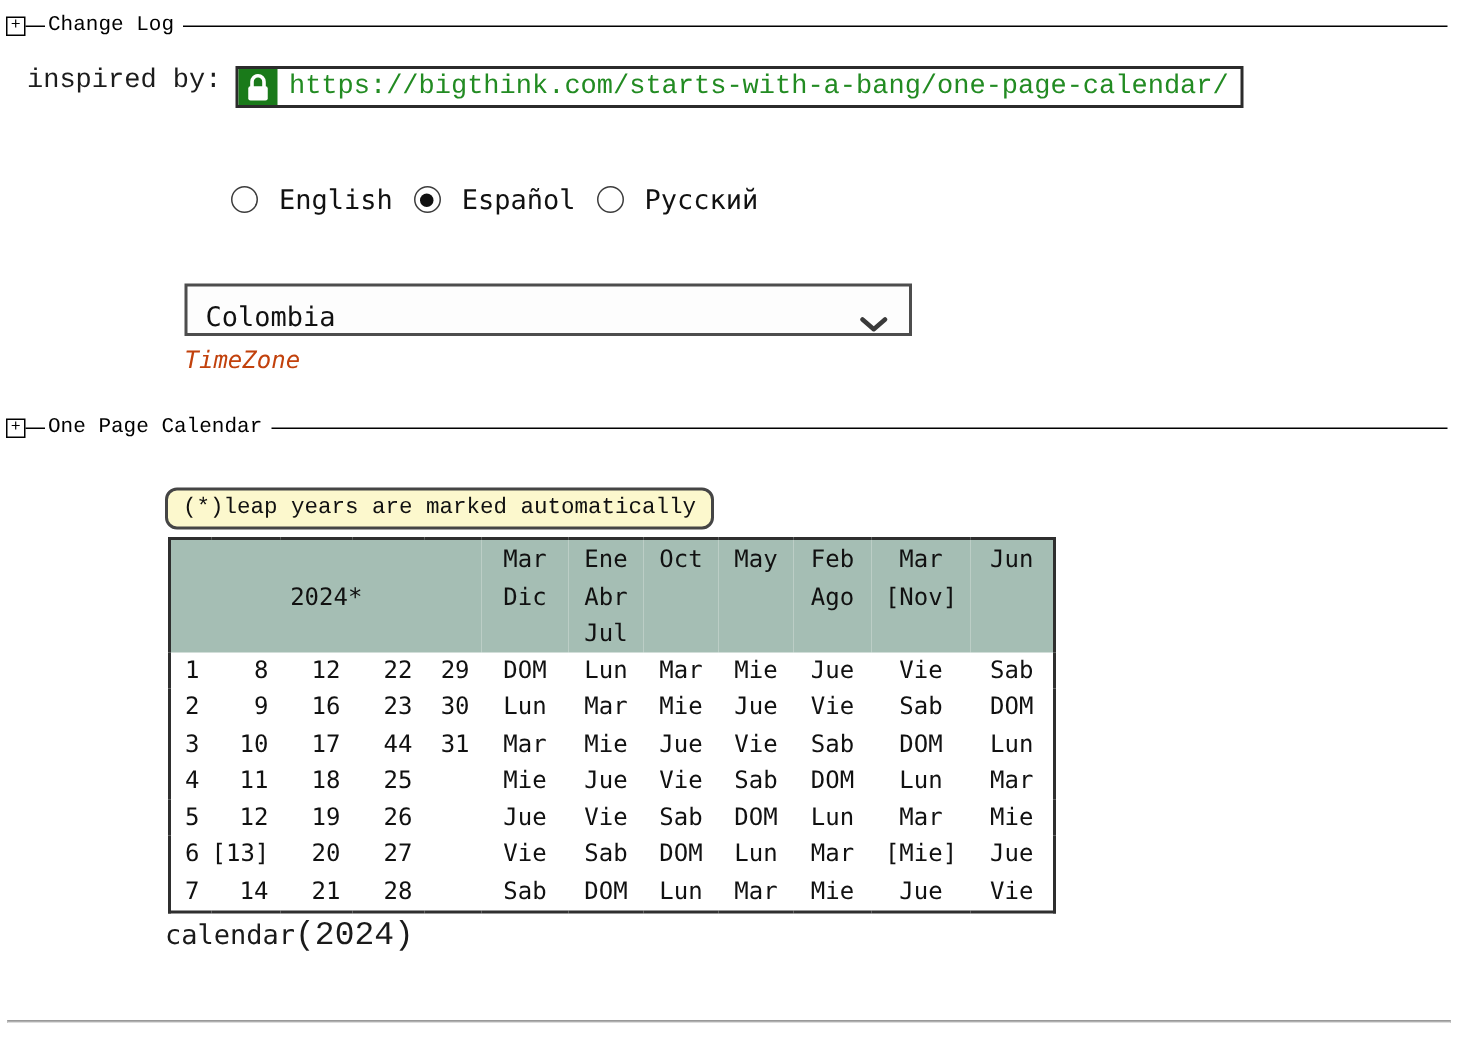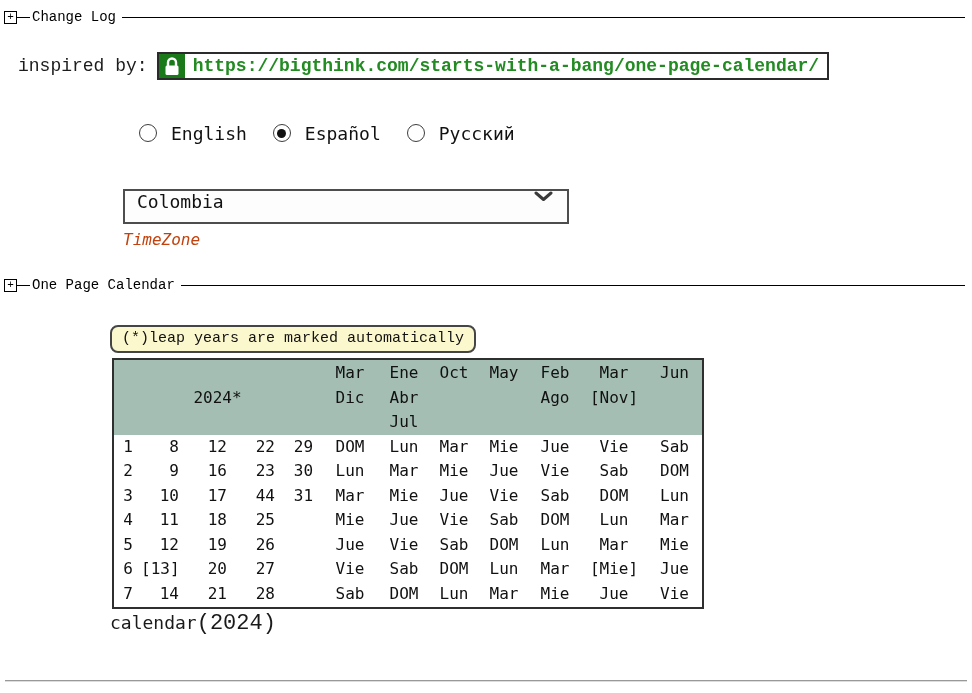--- a/index.html
+++ b/index.html
@@ -21,21 +21,21 @@
     font-size:11px; line-height:11px; text-align:center; flex:0 0 auto;
     cursor:pointer; color:#000;
   }
   .dash { width:13px; border-top:1px solid #000; flex:0 0 auto; }
   .section-label { padding:0 6px 0 2px; white-space:nowrap; }
   .rule { flex:1 1 auto; border-top:1px solid #000; }
 
   
   .inspired-row {
     position:absolute; top:44px; left:18px; height:44px;
-    display:flex; align-items:center; gap:9px;
+    display:flex; gap:9px;
   }
   .inspired-label {
     font-family:"Liberation Mono", monospace; font-size:18px; color:#1c1c1c;
     white-space:nowrap;
   }
   .url-box {
     display:flex; align-items:stretch; height:28px;
     border:2px solid #2b2b2b; background:#fff; cursor:text;
   }
   .lock {
@@ -43,38 +43,38 @@
     flex:0 0 auto;
   }
   .url-text {
     display:flex; align-items:center; padding:0 8px;
     font-family:"Liberation Mono", monospace; font-size:18px;
     text-decoration:none; white-space:nowrap;
   }
 
   
   .radio-row {
-    position:absolute; top:121px; left:139px; height:24px;
-    display:flex; align-items:center; gap:26px;
+    position:absolute; top:121px; left:154px; height:24px;
+    display:flex; align-items:center; gap:14px;
   }
   .radio-item { display:flex; align-items:center; gap:14px; cursor:pointer; }
   .radio-circle {
     width:18px; height:18px; border:1.5px solid #3d3d3d; border-radius:50%;
     background:#fff; display:flex; align-items:center; justify-content:center;
     flex:0 0 auto;
   }
   .radio-dot { width:9px; height:9px; border-radius:50%; background:transparent; }
   .radio-item.selected .radio-dot { background:#111; }
   .radio-label { font-size:18px; color:#111; white-space:nowrap; }
 
   
   .dropdown {
-    position:absolute; top:189px; left:123px; width:446px; height:35px;
+    position:absolute; top:189px; left:123px; width:485px; height:35px;
     border:2px solid #4d4d4d; background:#fdfdfd;
-    display:flex; align-items:flex-start; padding:0 14px 0 12px;
+    display:flex; align-items:flex-end; padding:0 14px 0 12px;
     font-size:18px; cursor:pointer;
   }
   .dropdown .dd-value { flex:1 1 auto; }
   .tz-label {
     position:absolute; top:230px; left:123px;
     font-size:16px; font-style:italic; color:#c2410c;
   }
 
   
   .tooltip {
@@ -124,21 +124,21 @@
 
   <div class="inspired-row">
     <span class="inspired-label">inspired by:</span>
     <div class="url-box">
       <span class="lock" style="background: rgb(26, 122, 26);">
         <svg width="16" height="19" viewBox="0 0 16 19">
           <path d="M4 9 V5.5 a4 4 0 0 1 8 0 V9" stroke="#fff" stroke-width="2.4" fill="none"></path>
           <rect x="1.5" y="8.5" width="13" height="9.5" rx="1.5" fill="#fff"></rect>
         </svg>
       </span>
-      <a href="#" class="url-text" style="color: rgb(34, 139, 34); font-weight: bold;">https://bigthink.com/starts-with-a-bang/one-page-calendar/</a>
+      <a href="#" class="url-text" style="color: rgb(34, 139, 34);">https://bigthink.com/starts-with-a-bang/one-page-calendar/</a>
     </div>
   </div>
 
   <div class="radio-row">
     <span class="radio-item">
       <span class="radio-circle">
           <span class="radio-dot"></span>
         </span>
       <span class="radio-label">English</span>
     </span>

